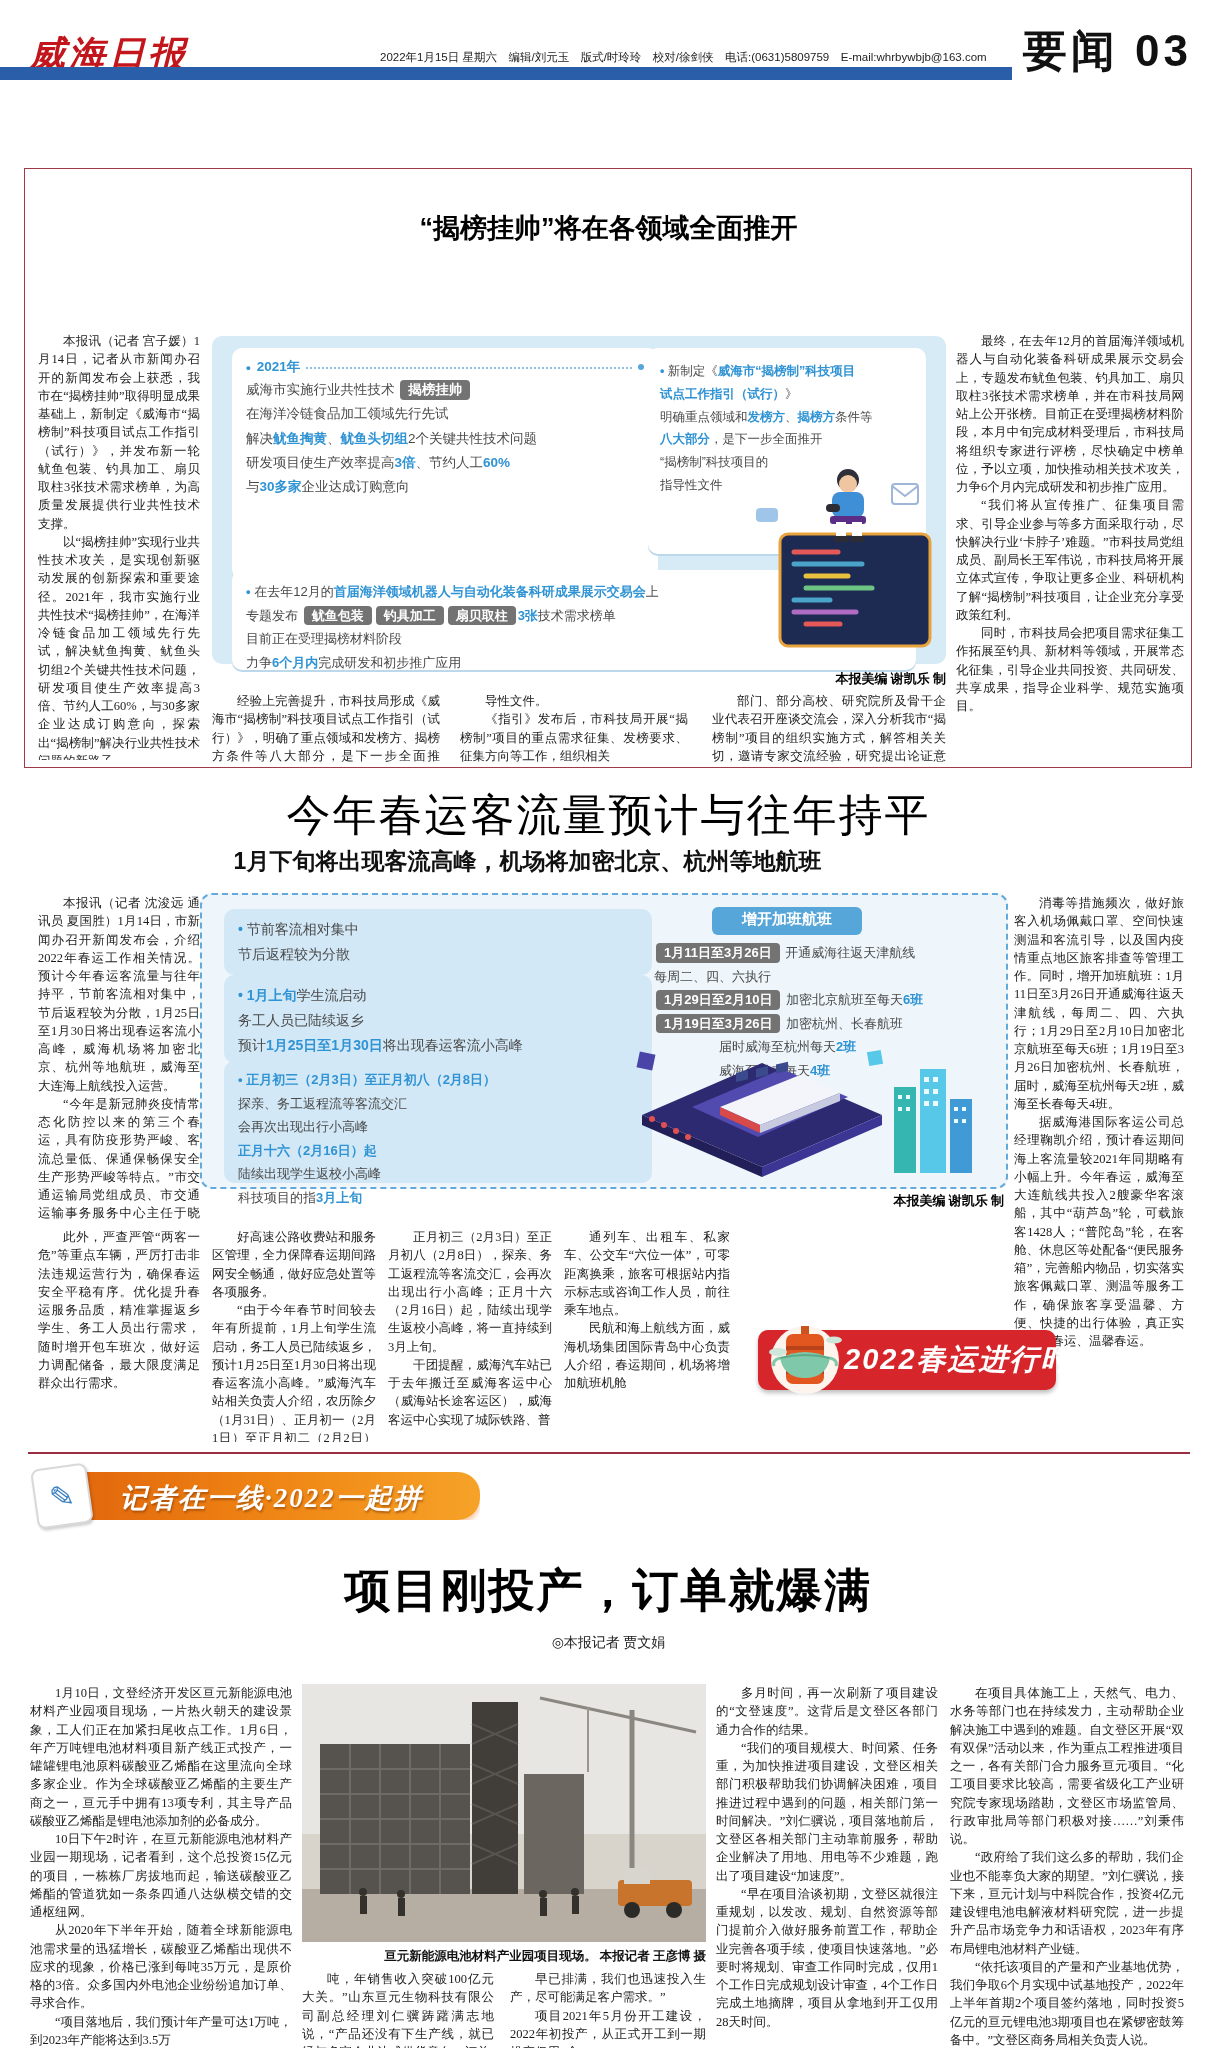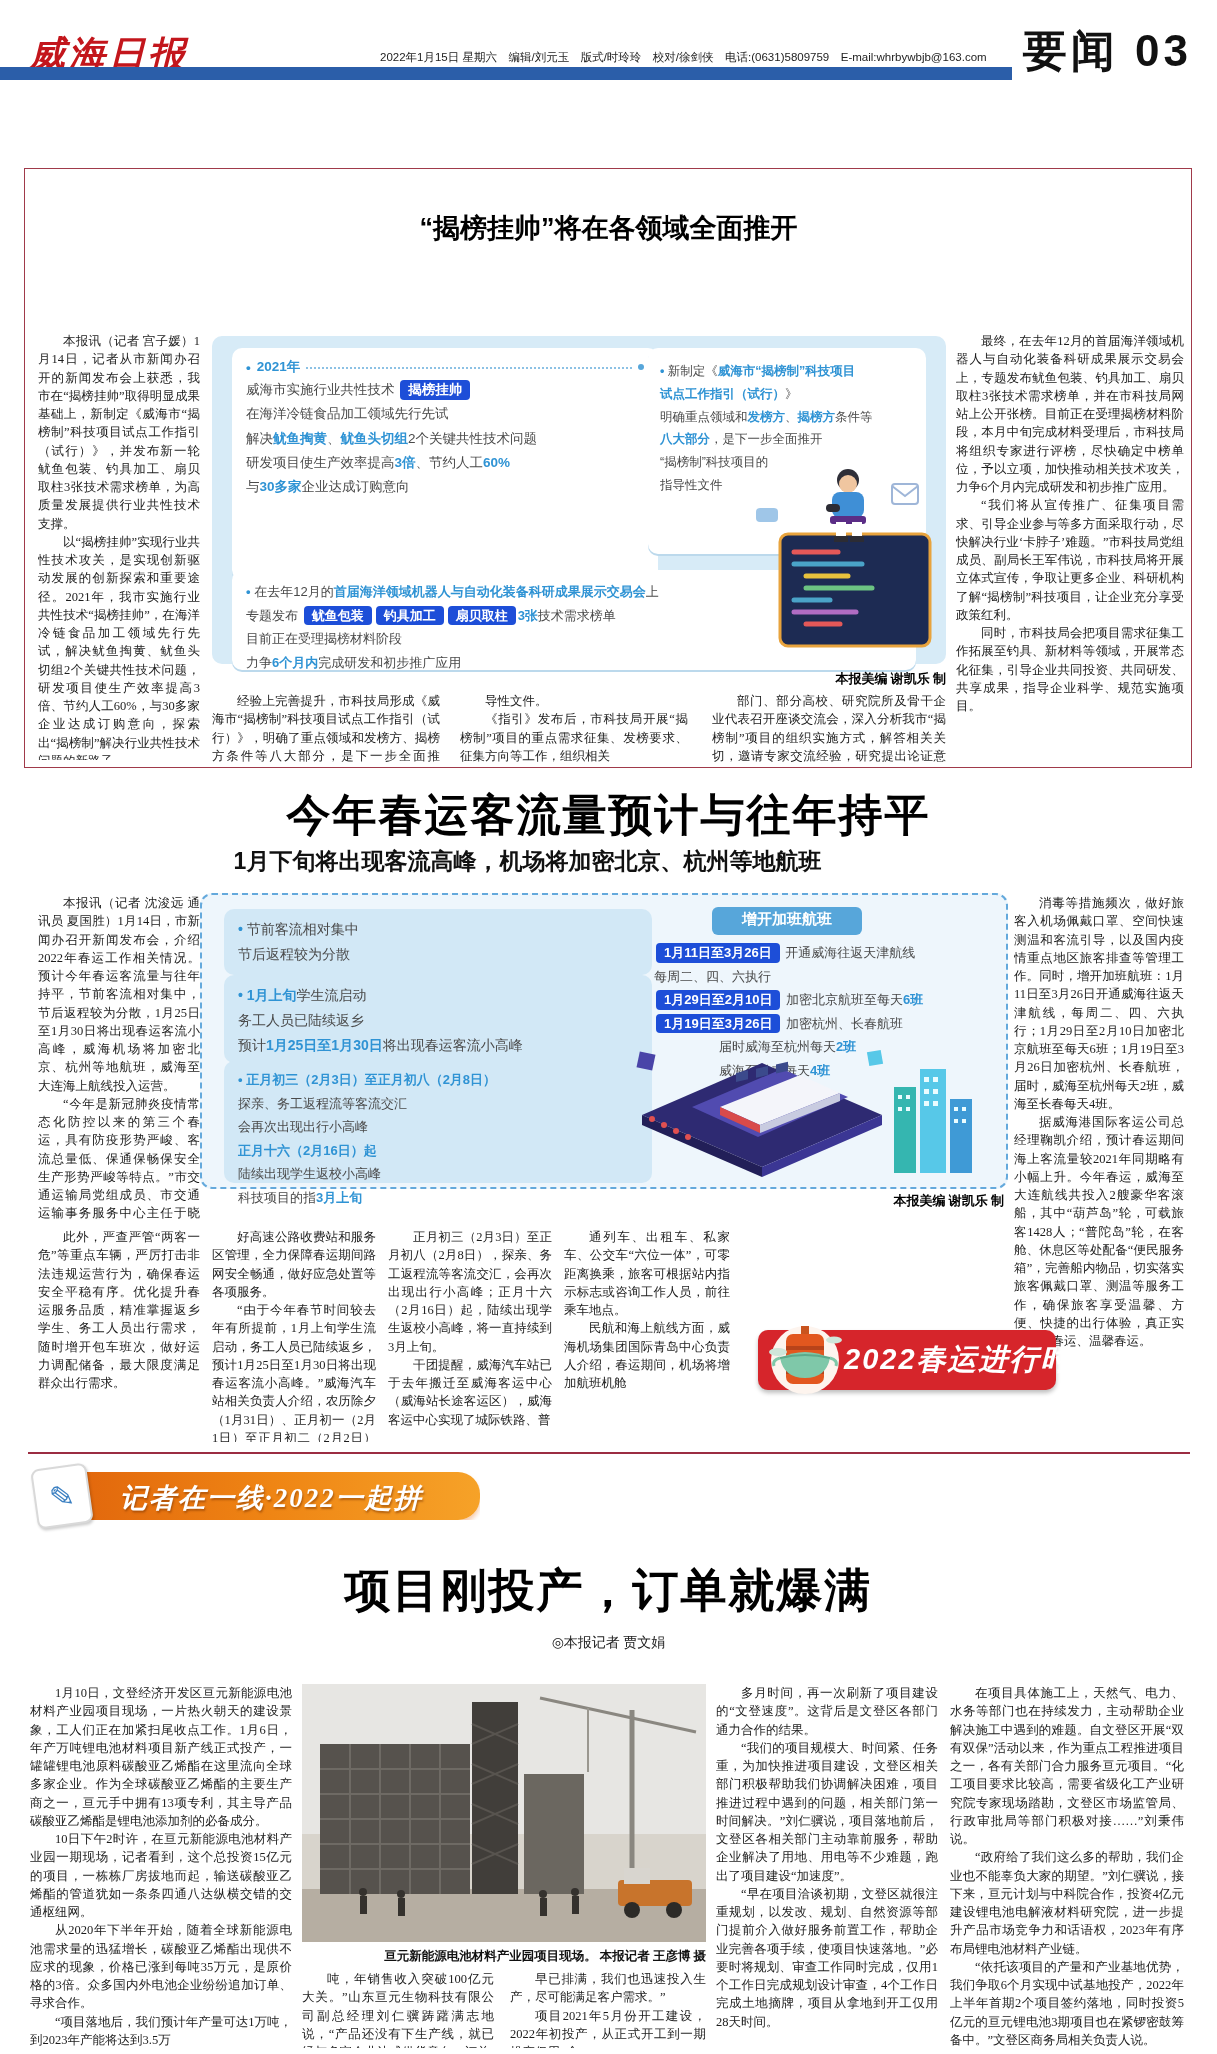--- a/index.html
+++ b/index.html
@@ -16,35 +16,35 @@
   .rule{background:#9b2d42;}
   
   .ribbon{background:linear-gradient(90deg,#c8161e 0%,#e33a12 45%,#ef7c0d 80%,#f5a914 100%);
           clip-path:polygon(5% 0,100% 0,95% 100%,0 100%);}
   .bannertxt{font-size:41px;font-weight:900;font-style:italic;color:#ffd23e;letter-spacing:4px;white-space:nowrap;
              text-shadow:2px 0 0 #b01212,-2px 0 0 #b01212,0 2px 0 #b01212,0 -2px 0 #b01212,3px 3px 3px #7a0c0c;}
   .slash{background:linear-gradient(90deg,#f5a914,#f7c33a);transform:skewX(-30deg);}
   
   .kicker{font-family:"Liberation Sans","DejaVu Sans",sans-serif;font-size:27px;font-weight:700;color:#000;text-align:center;}
   .h1big{font-size:57px;font-weight:900;color:#000;text-align:center;letter-spacing:1px;white-space:nowrap;}
-  .h2big{font-size:44px;font-weight:700;color:#000;text-align:center;letter-spacing:2px;}
+  .h2big{font-size:44px;font-weight:400;color:#000;text-align:center;letter-spacing:2px;}
   .sub2{font-family:"Liberation Sans","DejaVu Sans",sans-serif;font-size:23px;font-weight:600;color:#111;text-align:center;}
   .h3big{font-size:46px;font-weight:900;color:#000;text-align:center;letter-spacing:2px;}
   .byline{font-size:14px;text-align:center;color:#222;}
   
   .col{font-size:12.5px;line-height:1.46;text-align:justify;overflow:hidden;color:#1c1c1c;}
   .col p{margin:0;text-indent:2em;}
   .credit{font-size:13px;font-weight:700;text-align:right;color:#000;}
   
   .info1{background:#d7ebf7;border-radius:10px;}
   .wbox{background:#fff;border-radius:10px;box-shadow:0 2px 0 #bcd9ec;}
   .ibody{font-family:"Liberation Sans","DejaVu Sans",sans-serif;color:#4a4a4a;}
   .iline{margin:4px 0;line-height:1.5;}
   .hl{color:#2f93d4;font-weight:700;}
-  .pill{background:#1d4ed8;color:#fff;border-radius:4px;padding:0 8px;margin:0 2px;display:inline-block;font-weight:700;}
+  .pill{background:#737373;color:#fff;border-radius:4px;padding:0 8px;margin:0 2px;display:inline-block;font-weight:700;}
   .lblrow{display:flex;align-items:center;gap:6px;color:#2f93d4;font-weight:700;}
   .leader{flex:1;border-top:2px dotted #8cc1e4;position:relative;top:1px;}
   .enddot{width:6px;height:6px;background:#57a6da;border-radius:50%;}
   
   .info2{background:#eef6fc;border:2px dashed #64a9dc;border-radius:12px;}
   .bbox{background:#d2e8f6;border-radius:10px;}
   .badge2{background:#57a6da;color:#fff;font-weight:700;border-radius:6px;text-align:center;
           font-family:"Liberation Sans","DejaVu Sans",sans-serif;font-size:15px;line-height:24px;}
   
   .stamp{background:#d6252b;border-radius:10px;display:flex;align-items:center;box-shadow:0 3px 4px rgba(0,0,0,.25);}

